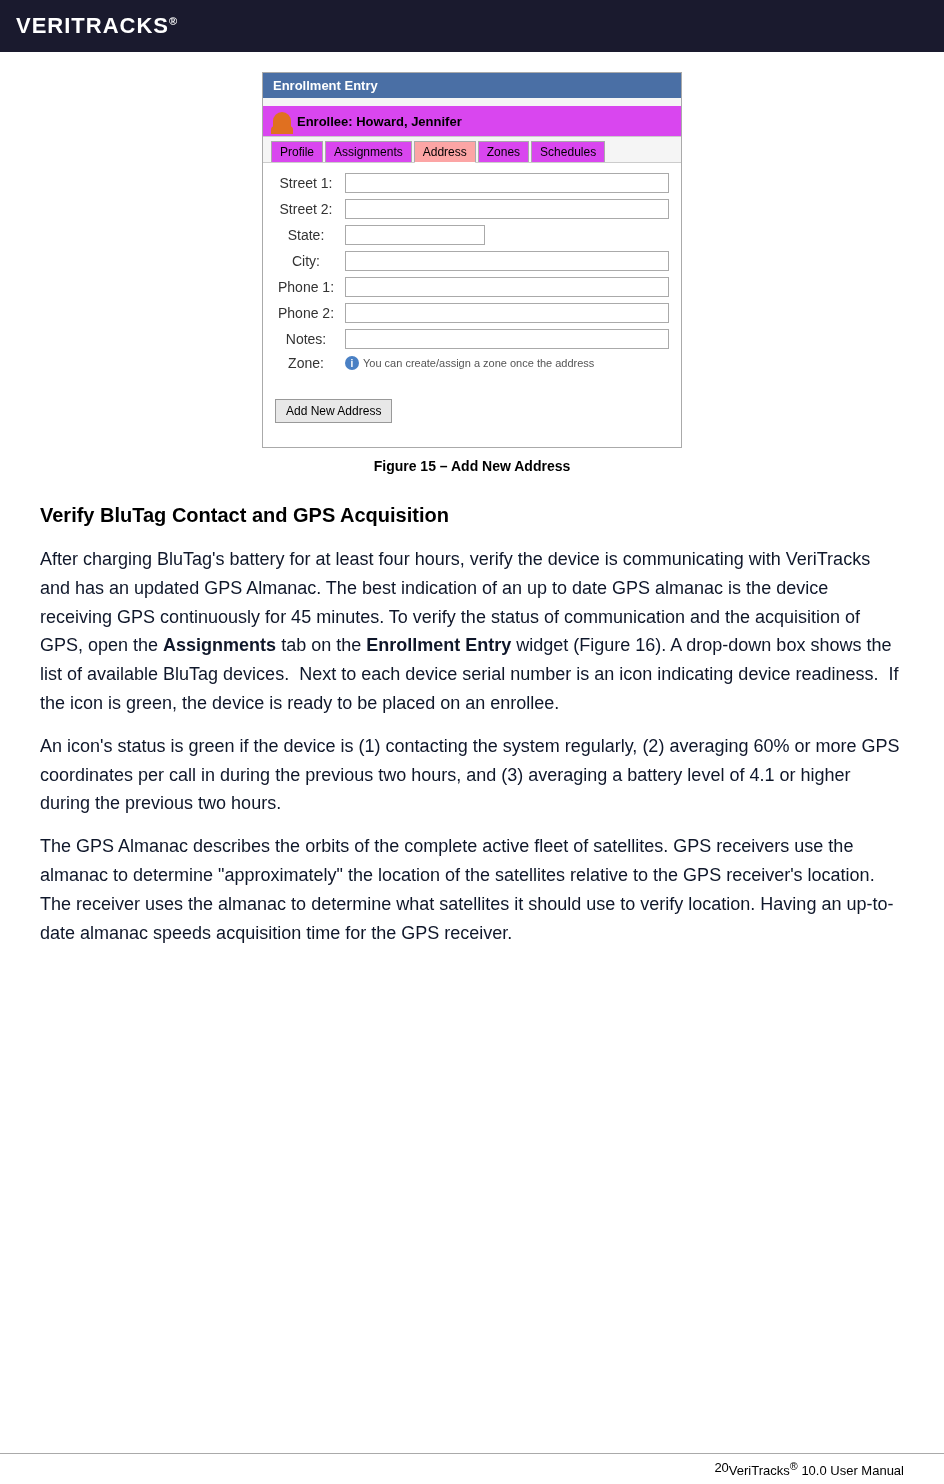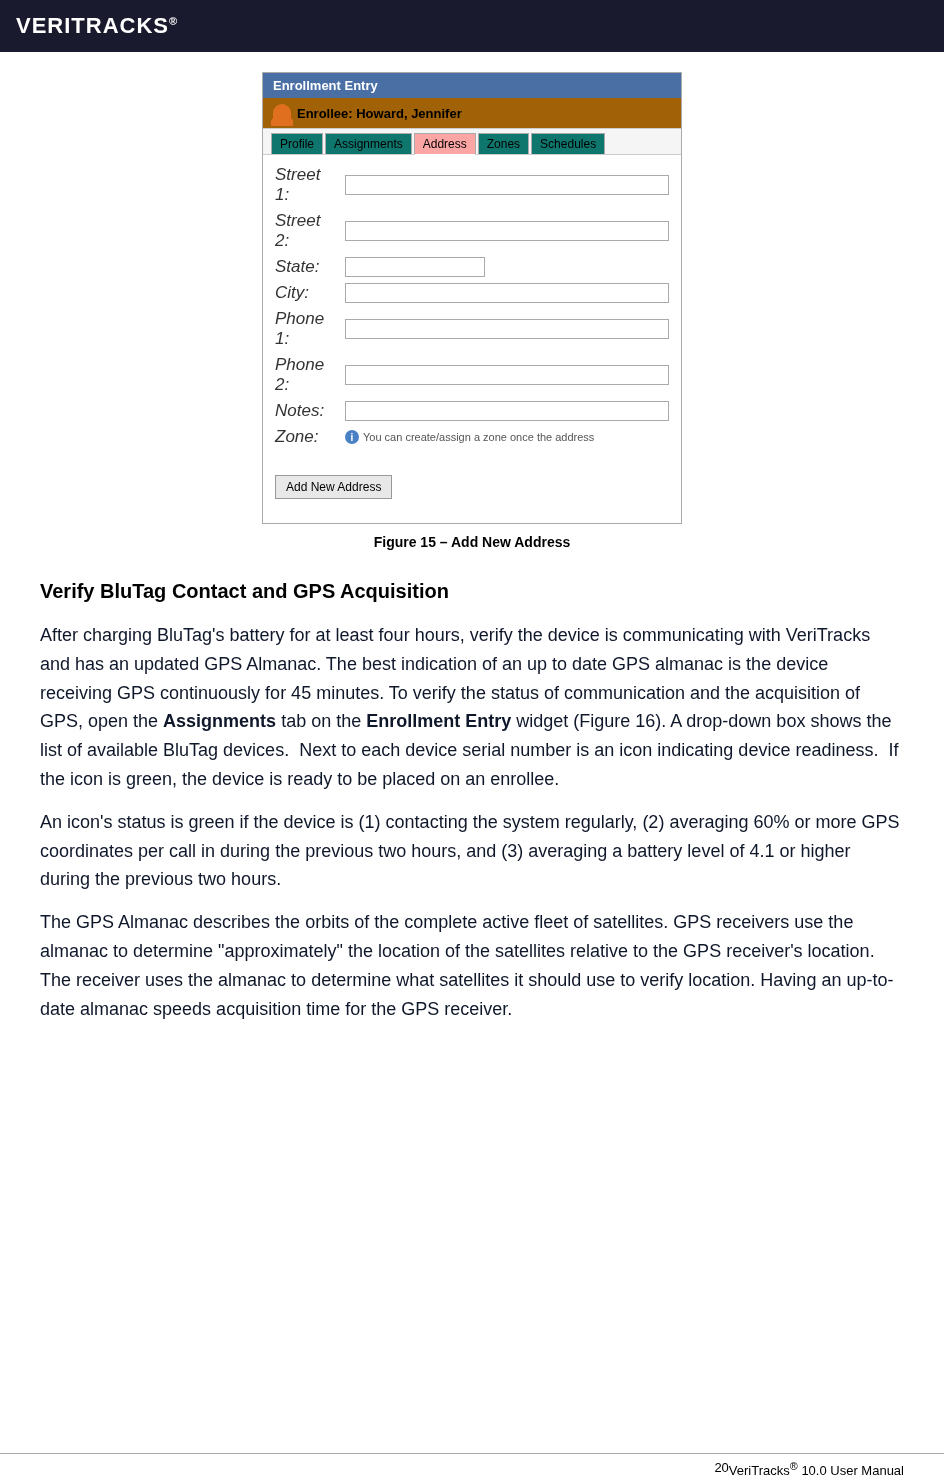--- a/index.html
+++ b/index.html
@@ -55,29 +55,30 @@
 
     .widget-title-bar {
       background: #4a6fa5;
       color: #fff;
       font-weight: bold;
       font-size: 13px;
       padding: 5px 10px;
     }
 
     .enrollee-bar {
-      background: #a16207;
+      background: #d946ef;
       padding: 6px 10px;
       display: flex;
       align-items: center;
       gap: 6px;
       font-weight: bold;
       font-size: 13px;
       color: #000;
       border-bottom: 1px solid #ccc;
+      margin-top: 8px;
     }
 
     .enrollee-icon {
       width: 18px;
       height: 18px;
       background: #e07020;
       border-radius: 50% 50% 0 0;
       position: relative;
       display: inline-block;
     }
@@ -99,21 +100,21 @@
       padding: 4px 8px 0 8px;
       background: #f5f5f5;
       border-bottom: 1px solid #ccc;
       gap: 2px;
     }
     .tab {
       padding: 3px 8px;
       font-size: 12px;
       border: 1px solid #aaa;
       border-bottom: none;
-      background: #0f766e;
+      background: #d946ef;
       cursor: pointer;
       color: #000;
     }
     .tab.active {
       background: #fca5a5;
       border-bottom: 1px solid #fff;
       margin-bottom: -1px;
       z-index: 1;
     }
 
@@ -124,25 +125,24 @@
     }
 
     .form-row {
       display: flex;
       align-items: center;
       margin-bottom: 6px;
     }
 
     .form-label {
       width: 70px;
-      font-size: 17px;
+      font-size: 14px;
       color: #333;
-      text-align: left;
+      text-align: center;
       padding-right: 8px;
-      font-style: italic;
     }
 
     .form-input {
       flex: 1;
       height: 20px;
       border: 1px solid #aaa;
       background: #fff;
       font-size: 12px;
       padding: 1px 4px;
     }

